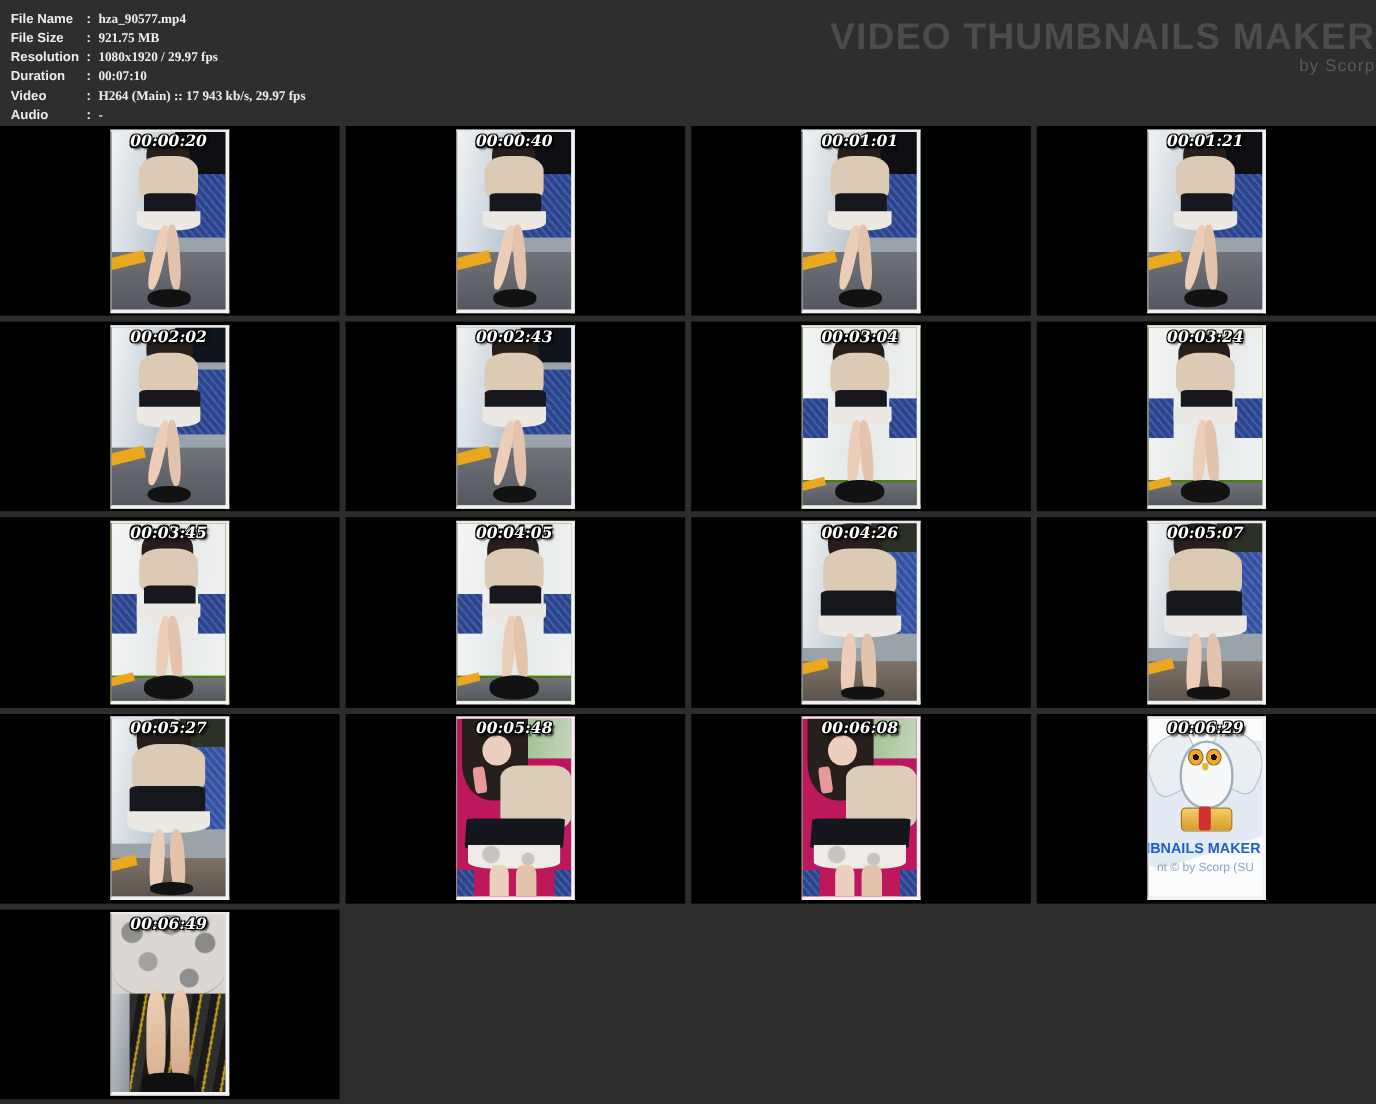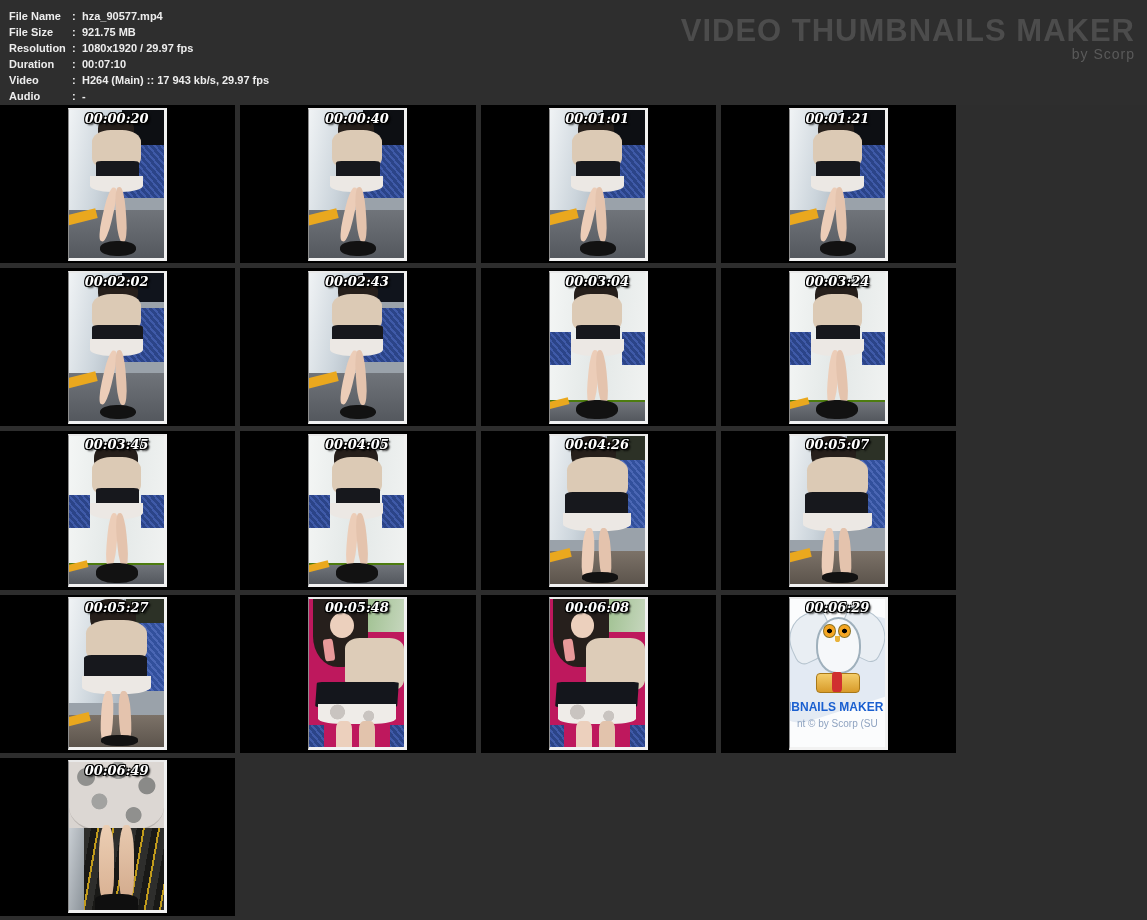--- a/index.html
+++ b/index.html
@@ -4,27 +4,27 @@
 <style>
   html,body{margin:0;padding:0;width:1147px;height:920px;background:#2d2d2d;overflow:hidden;
     font-family:"Liberation Sans",sans-serif;}
 
   
   .header{position:absolute;left:0;top:0;width:1147px;height:105px;background:#2e2e2e;}
   .meta{position:absolute;left:9px;top:8px;}
   .meta-row{display:flex;font-size:11px;font-weight:bold;color:#ededed;line-height:16px;}
   .meta-label{width:63px;}
   .meta-colon{width:10px;text-align:left;}
-  .meta-value{white-space:pre;}
-  .brand{position:absolute;right:12px;top:16px;text-align:right;}
+  .meta-value{white-space:pre;font-family:Liberation Serif, serif;}
+  .brand{position:absolute;right:1px;top:16px;text-align:right;}
   .brand-title{font-size:31px;font-weight:bold;color:#4c4c4c;letter-spacing:1px;line-height:30px;}
   .brand-sub{font-size:14px;color:#5a5a5a;margin-top:0;letter-spacing:1px;}
 
   
-  .grid{position:absolute;left:0;top:105px;width:956px;height:815px;box-sizing:border-box;
+  .grid{position:absolute;left:0;top:105px;width:1147px;height:815px;box-sizing:border-box;
     display:grid;grid-template-columns:repeat(4,1fr);grid-template-rows:repeat(5,1fr);
     gap:5px;padding-bottom:4px;background:#2d2d2d;}
   .cell{background:#000;display:flex;align-items:center;justify-content:center;overflow:hidden;}
   .thumb{position:relative;width:95px;height:148px;overflow:hidden;background:#9aa2aa;
     border-top:2px solid #e9e9e9;border-left:1px solid #8d8d8d;
     border-right:3px solid #f2f2f2;border-bottom:3px solid #f2f2f2;}
   .tstamp{position:absolute;left:0;top:1px;width:100%;text-align:center;z-index:30;
     font-family:"DejaVu Serif",serif;font-style:italic;font-weight:bold;font-size:13px;color:#fff;
     text-shadow:-1px -1px 0 #000,1px -1px 0 #000,-1px 1px 0 #000,1px 1px 0 #000,2px 2px 2px #000;}
 

